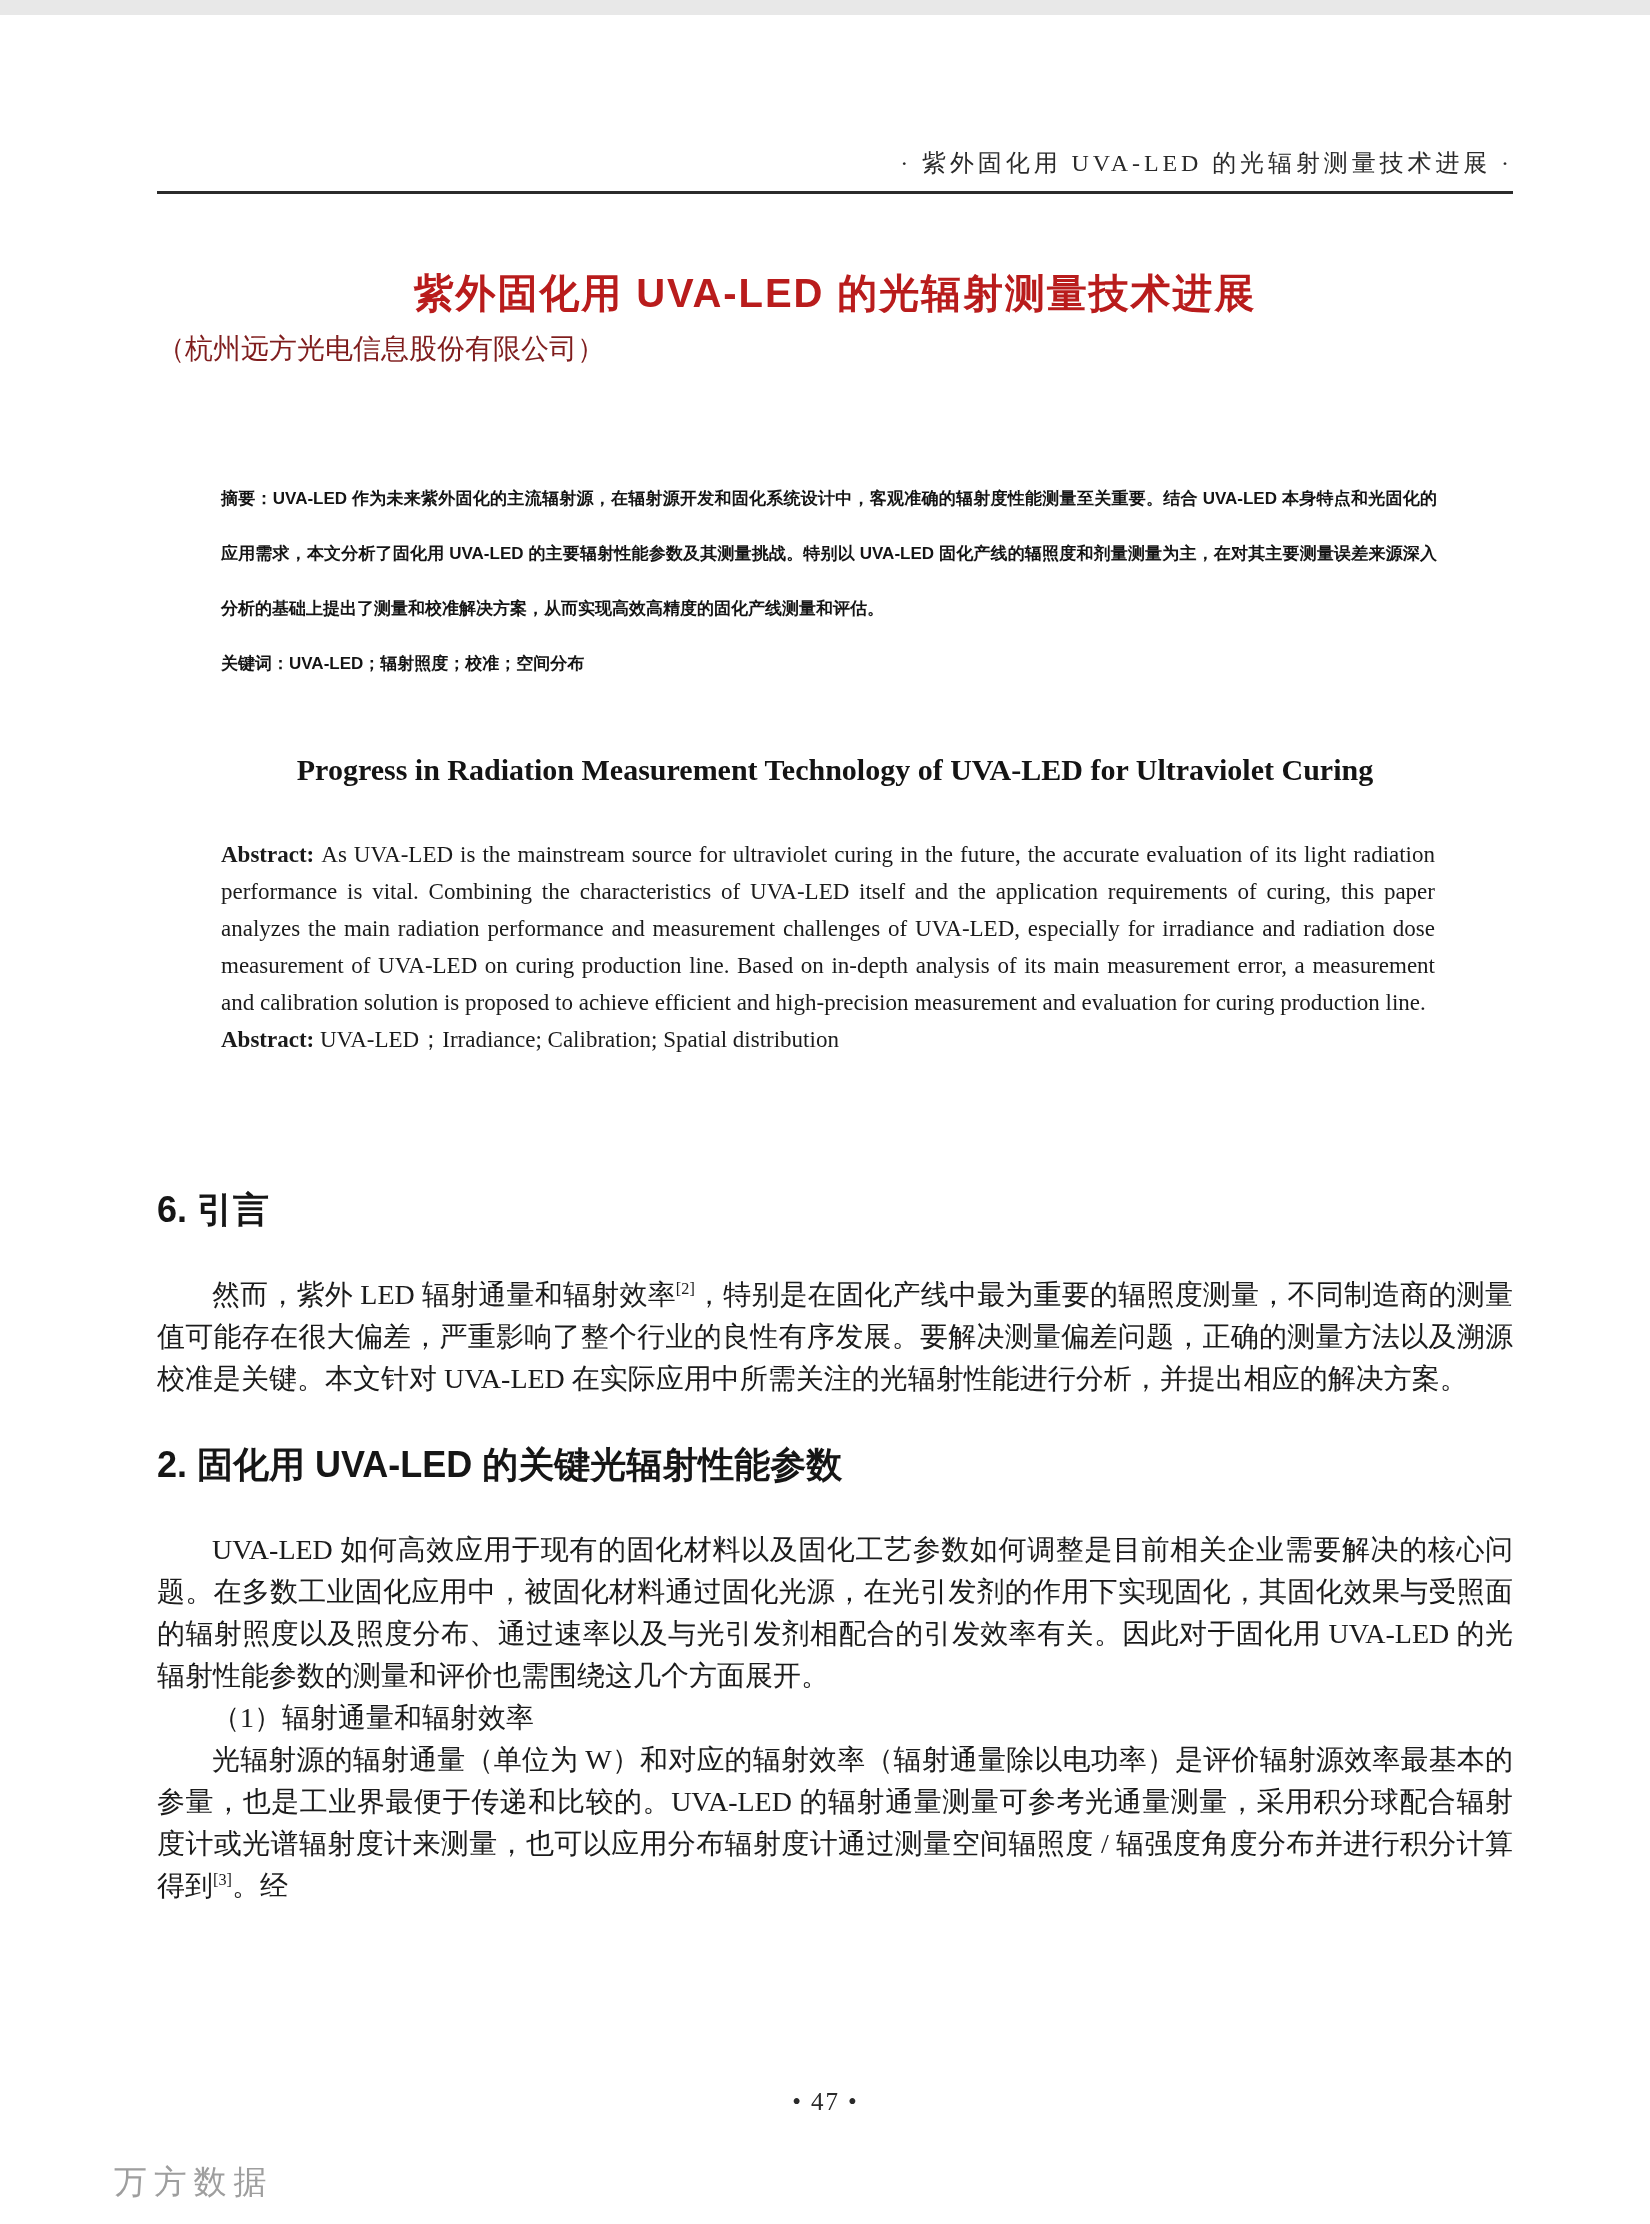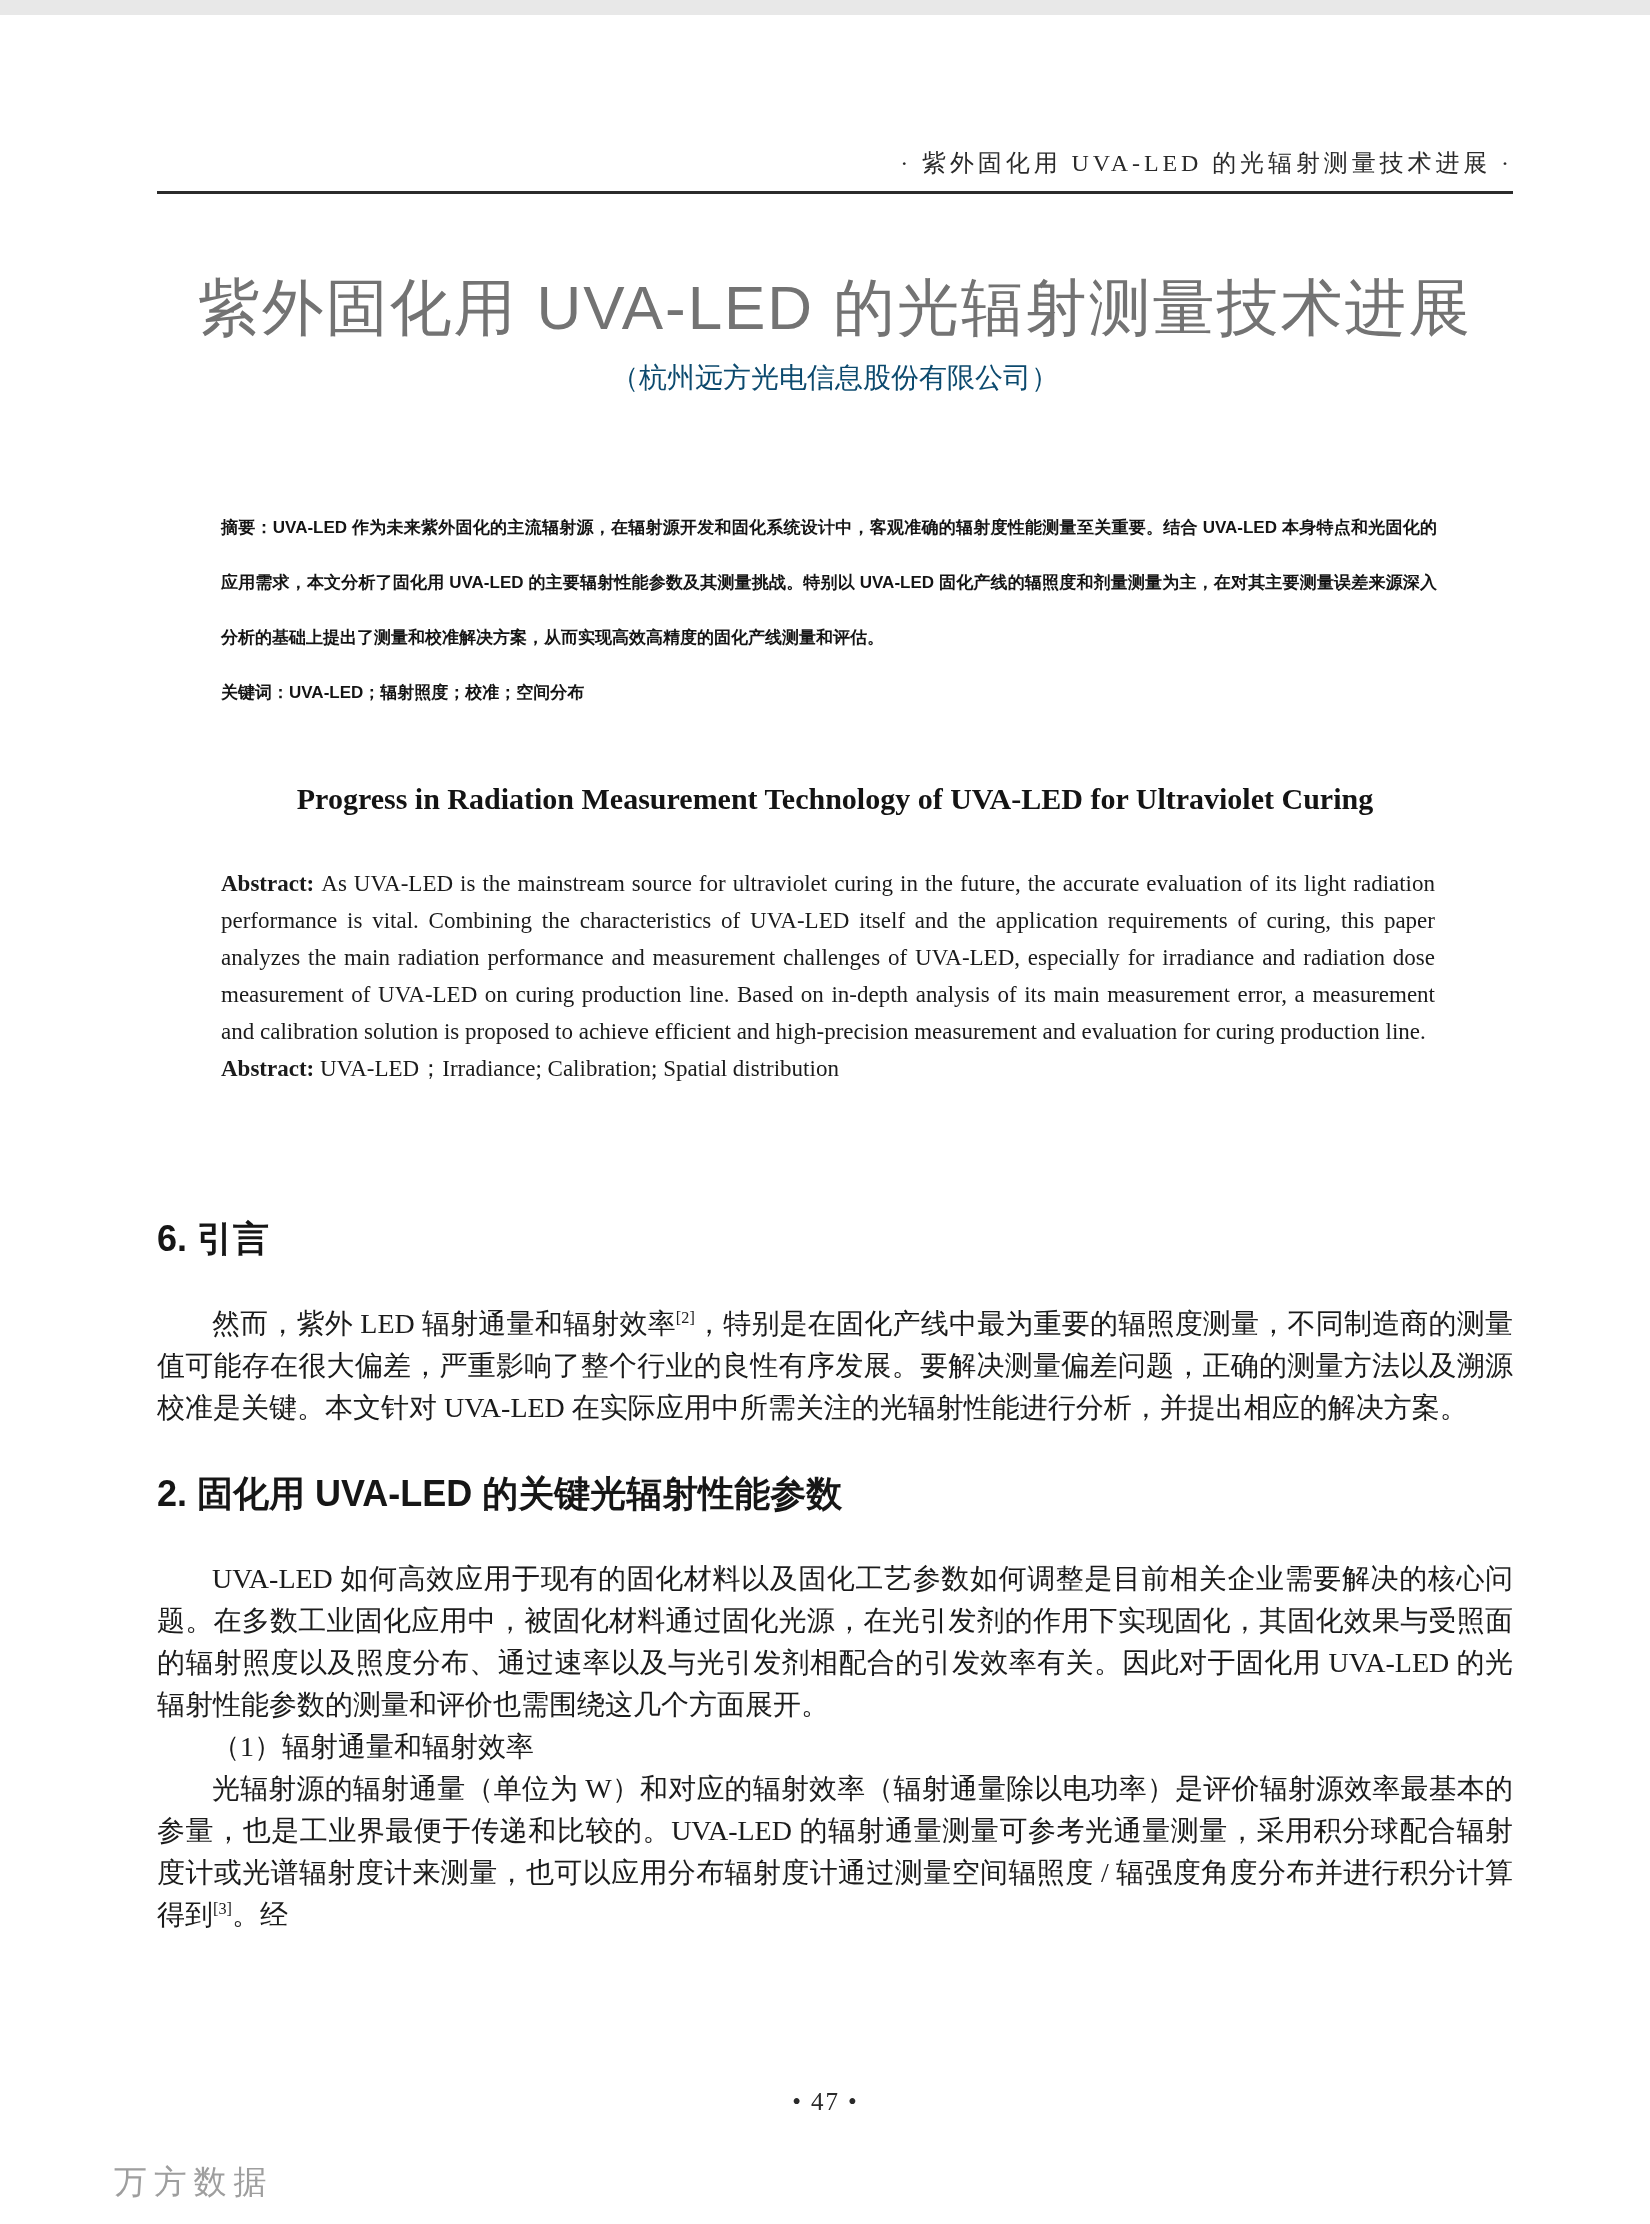--- a/index.html
+++ b/index.html
@@ -26,37 +26,36 @@
   }
   .head-rule {
     margin-top:11.6px;
     border-bottom:3.9px solid #2b2b2b;
   }
 
   .paper-title {
     margin-top:72px;
     text-align:center;
     font-family:"Liberation Sans", sans-serif;
-    font-weight:normal;
-    font-size:62px;
+    font-weight:bold;
+    font-size:40px;
     letter-spacing:1.9px;
-    color:#737373;
+    color:#b91c1c;
   }
   .authors {
     margin-top:64px;
     text-align:center;
     font-size:29px;
     letter-spacing:2.9px;
     color:#1d1d1d;
   }
   .affiliation {
     margin-top:9.7px;
-    text-align:center;
     font-size:28px;
-    color:#0c4a6e;
+    color:#7f1d1d;
   }
 
   .abstract-cn {
     margin:103px 76px 0 64px;
     font-family:"Liberation Sans", sans-serif;
     font-weight:bold;
     font-size:17px;
     line-height:55px;
     text-align:justify;
     color:#141414;

